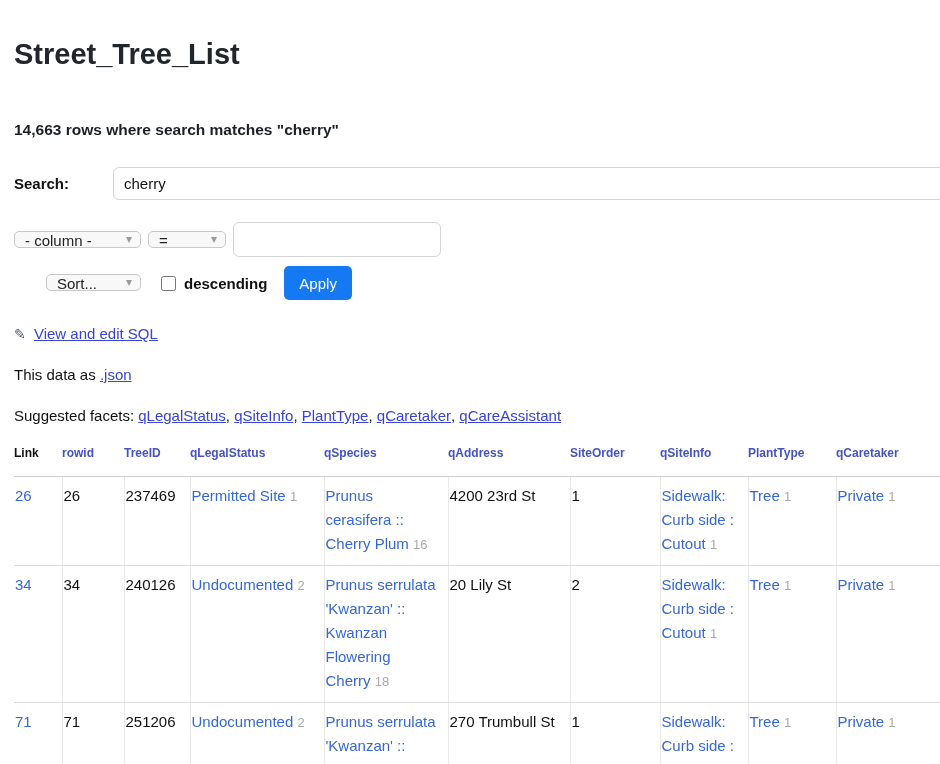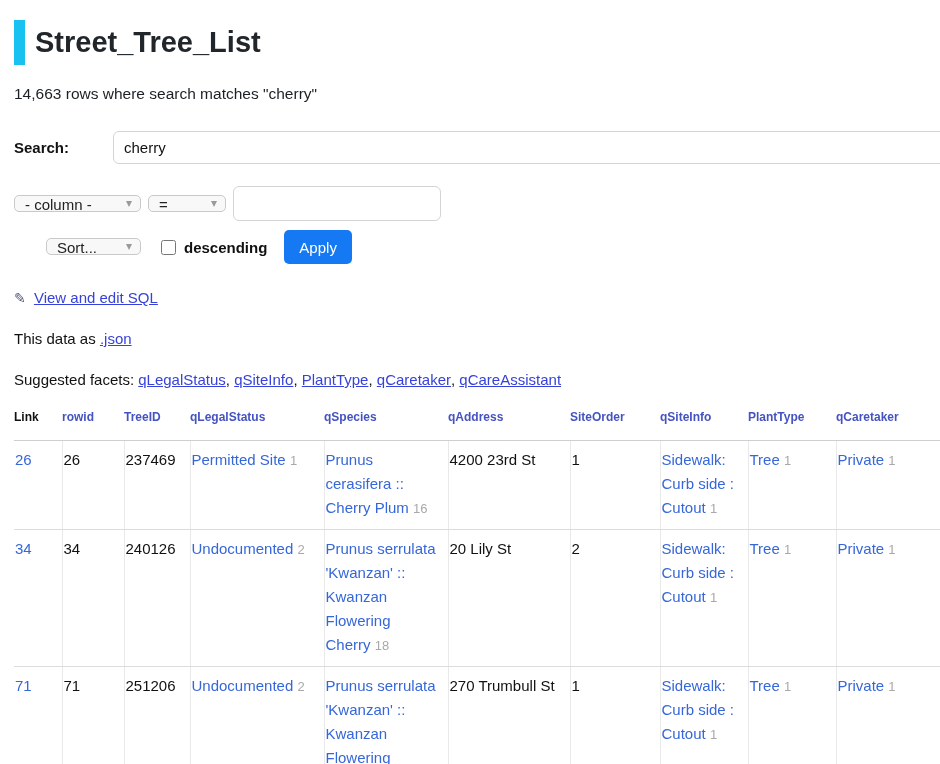--- a/index.html
+++ b/index.html
@@ -4,24 +4,24 @@
 <style>
   * { box-sizing: border-box; margin: 0; padding: 0; }
   html, body { width: 940px; height: 764px; overflow: hidden; background: #fff; }
   body {
     font-family: "Liberation Sans", sans-serif;
     color: #111;
     padding: 14px 14px 0 14px;
     font-size: 15px;
   }
   
-  .page-header { display: flex; align-items: stretch; margin-top: 6px; }
+  .page-header { display: flex; align-items: stretch; margin-top: 18px; flex-direction: column; }
   .accent-bar { width: 11px; background: #17c1f0; margin-right: 10px; }
   h1.page-title { font-size: 29px; font-weight: bold; color: #21262b; padding: 6px 0; letter-spacing: 0; }
-  .row-count { font-weight: normal; font-size: 15.5px; color: #1c2024; margin-top: 20px; }
+  .row-count { font-weight: bold; font-size: 15.5px; color: #1c2024; margin-top: 44px; }
 
   
   .search-row { display: flex; align-items: center; margin-top: 28px; }
   .search-label { font-weight: bold; margin-right: 44px; text-align: center; }
   .search-input {
     flex: 0 0 auto; width: 866px; height: 33px;
     border: 1px solid #d4d4d4; border-radius: 6px;
     font-size: 15px; font-family: "Liberation Sans", sans-serif;
     padding: 0 10px; color: #111; outline: none;
   }

